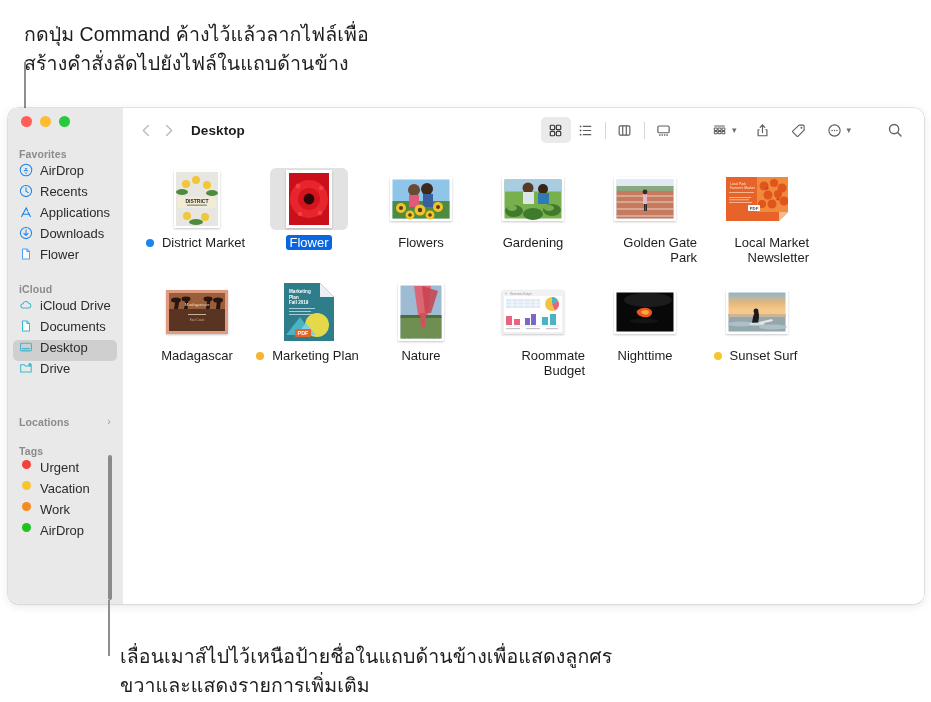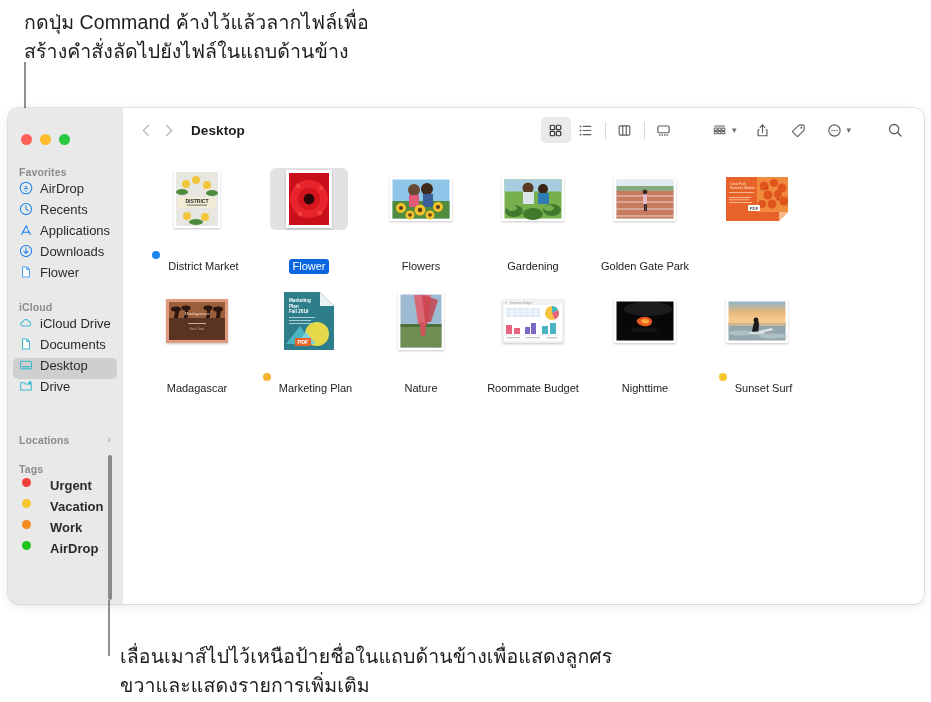--- a/index.html
+++ b/index.html
@@ -16,21 +16,21 @@
 
   
   .caption {
     position: absolute;
     color: #1d1d1f;
     font-size: 19.5px;
     line-height: 29px;
     letter-spacing: 0.1px;
     white-space: pre-line;
   }
-  #caption-top { left: 24px; top: 8px; width: 520px; }
+  #caption-top { left: 24px; top: 20px; width: 520px; }
   #caption-bottom { left: 120px; top: 626px; width: 720px; margin-top: 16px; }
 
   
   .callout { position: absolute; background: #8e8e8e; }
   #callout-top-vline { left: 24px; top: 62px; width: 2px; height: 225px; }
   #callout-top-hline { left: 24px; top: 285px; width: 25px; height: 2px; }
   #callout-bottom-vline { left: 108px; top: 600px; width: 2px; height: 56px; }
 
   
   .window {
@@ -43,21 +43,21 @@
     display: flex;
     overflow: hidden;
   }
 
   
   .sidebar {
     width: 115px;
     background: #e9e9e9;
     position: relative;
     flex: 0 0 115px;
-    padding-top: 19px;
+    padding-top: 1px;
     box-sizing: border-box;
   }
   .traffic {
     display: flex; gap: 8px;
     padding: 7px 0 0 13px;
   }
   .light { width: 11px; height: 11px; border-radius: 50%; }
   .light.red    { background: #ff5f57; }
   .light.yellow { background: #febc2e; }
   .light.green  { background: #28c840; }
@@ -82,21 +82,21 @@
     border-radius: 5px;
     font-size: 13px;
     color: #2b2b2d;
     gap: 7px;
   }
   .sb-row.selected { background: #cfcfcf; }
   .sb-ico { width: 14px; height: 14px; flex: 0 0 14px; display: block; }
   .sb-label { white-space: nowrap; }
 
   .tag-dot { width: 9px; height: 9px; border-radius: 50%; margin-left: 3px; flex:0 0 9px; }
-  .tag-row { gap: 19px; font-weight: bold; }
+  .tag-row { gap: 9px; }
 
   .loc-chevron {
     position: absolute; right: 12px; top: -1px;
     color: #a0a0a4; font-size: 11px; line-height: 12px;
   }
   .sb-scrollbar {
     position: absolute; left: 100px; top: 347px;
     width: 3.5px; height: 145px;
     background: #8a8a8a; border-radius: 2px;
   }
@@ -156,23 +156,23 @@
   .thumb { display: block; box-shadow: 0 1px 2px rgba(0,0,0,0.22); }
   .thumb-portrait { width: 46px; height: 58px; }
   .thumb-landscape { width: 62px; height: 44px; }
   .thumb-doc { width: 50px; height: 58px; box-shadow: none; }
   .file-name-row {
     display: flex; align-items: center; gap: 5px;
     margin-top: 5px; max-width: 110px;
   }
   .file-dot { width: 8px; height: 8px; border-radius: 50%; flex: 0 0 8px; }
   .file-name {
-    font-size: 11px; color: #1d1d1f;
-    text-align: left; line-height: 15px;
-    padding: 0 3px; border-radius: 3px; margin-top: 24px;
+    font-size: 13px; color: #1d1d1f;
+    text-align: right; line-height: 15px;
+    padding: 0 3px; border-radius: 3px;
   }
   .file.selected .file-name { background: #0a66e0; color: #fff; }
 </style>
 </head>
 <body>
 
 <div class="stage">
 
   <div class="caption" id="caption-top">กดปุ่ม Command ค้างไว้แล้วลากไฟล์เพื่อ
 สร้างคำสั่งลัดไปยังไฟล์ในแถบด้านข้าง</div>
@@ -589,20 +589,23 @@
               <rect x="3" y="15" width="25" height="0.8" fill="#f7c9a8"></rect>
               <g fill="#ffd9b8">
                   <rect x="3" y="20" width="22" height="0.7"></rect>
                   <rect x="3" y="22.5" width="20" height="0.7"></rect>
                   <rect x="3" y="25" width="23" height="0.7"></rect>
                 </g>
               <rect x="22" y="28" width="12" height="6" rx="0.8" fill="#fff"></rect>
               <text x="28" y="32.6" font-size="4.3" font-weight="bold" font-family="'Liberation Sans',sans-serif" fill="#4a4a4a" text-anchor="middle">PDF</text>
               <path d="M53 35h9l-9 9z" fill="#f7b98c"></path>
               </svg>
+          </div>
+          <div class="file-name-row">
+            <span class="file-name">Local Market Newsletter</span>
           </div>
         </div>
 
         <div class="file">
           <div class="file-thumb-wrap">
             <svg class="thumb thumb-landscape" viewBox="0 0 62 44">
               <rect width="62" height="44" fill="#e09a80"></rect>
                 <rect x="3" y="3" width="56" height="38" fill="#5a3422"></rect>
               <rect x="3" y="3" width="56" height="16" fill="#9a5f3a"></rect>
               <g fill="#2a1510">

